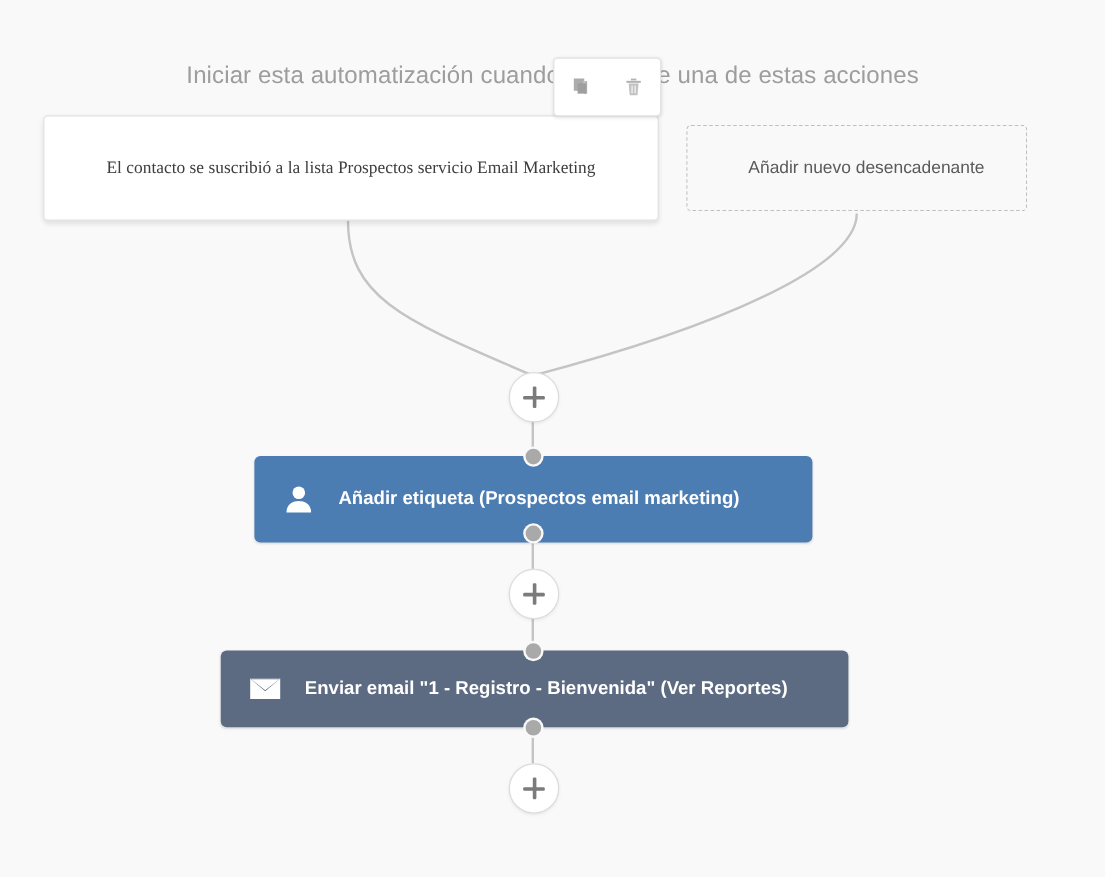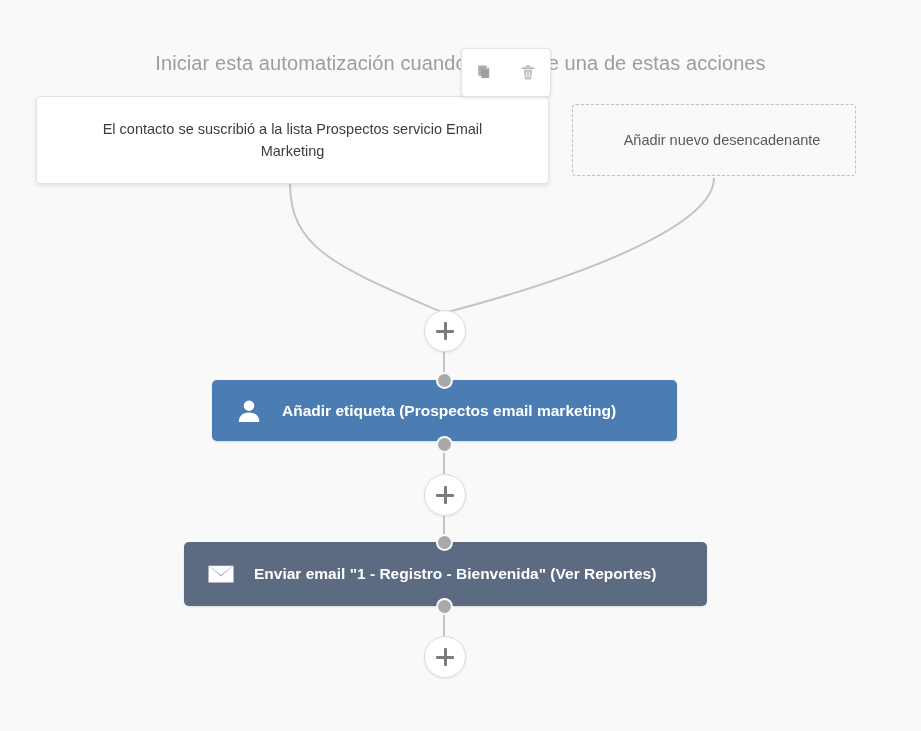--- a/index.html
+++ b/index.html
@@ -53,20 +53,21 @@
     border-radius: 4px;
     box-shadow: 0 2px 4px rgba(0,0,0,0.10);
     display: flex;
     align-items: center;
     justify-content: center;
     text-align: center;
     color: #3d3d3d;
     font-size: 14.5px;
     line-height: 22px;
     padding: 6px 34px;
+    font-family: Liberation Serif, serif;
   }
   #trigger-existing {
     left: 36px;
     top: 96px;
     width: 513px;
     height: 88px;
   }
   .trigger-add {
     position: absolute;
     box-sizing: border-box;
@@ -135,21 +136,21 @@
     margin-right: 18px;
     display: flex;
     align-items: center;
     justify-content: center;
     flex: 0 0 auto;
   }
   #node-tag {
     left: 212px;
     top: 380px;
     width: 465px;
-    height: 61px;
+    height: 72px;
     background: #4b7cb2;
   }
   #node-email {
     left: 184px;
     top: 542px;
     width: 523px;
     height: 64px;
     background: #5c6b82;
   }
 

